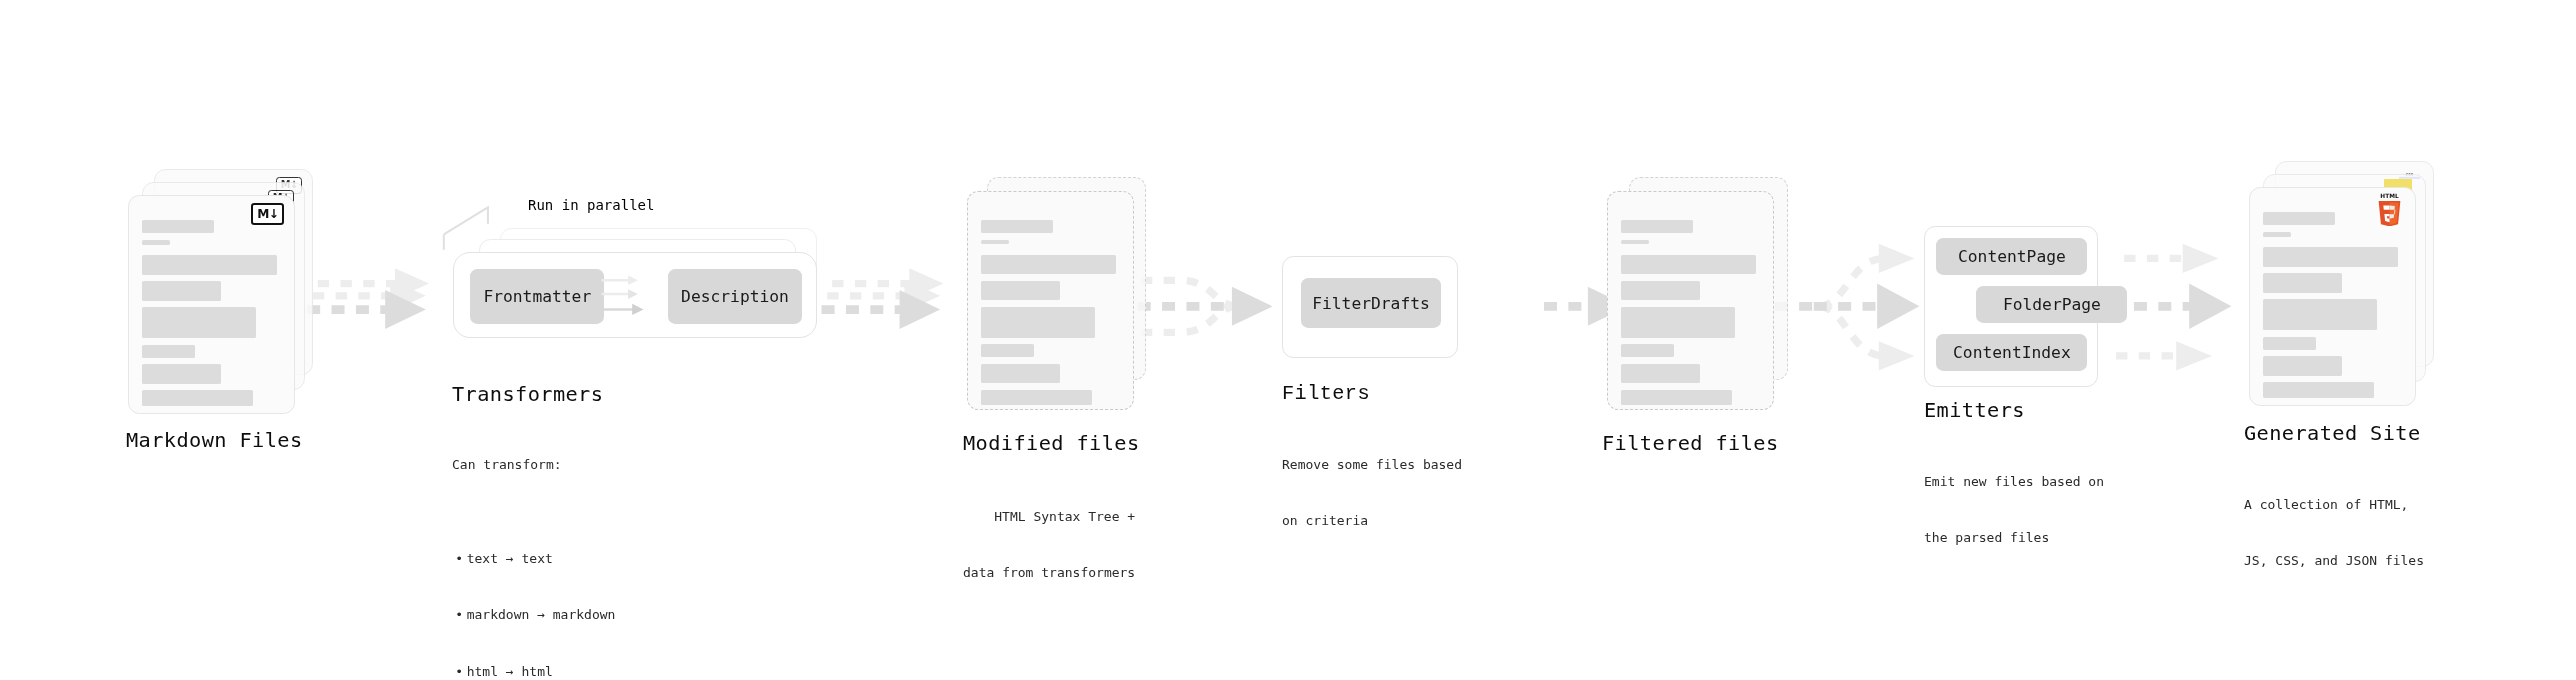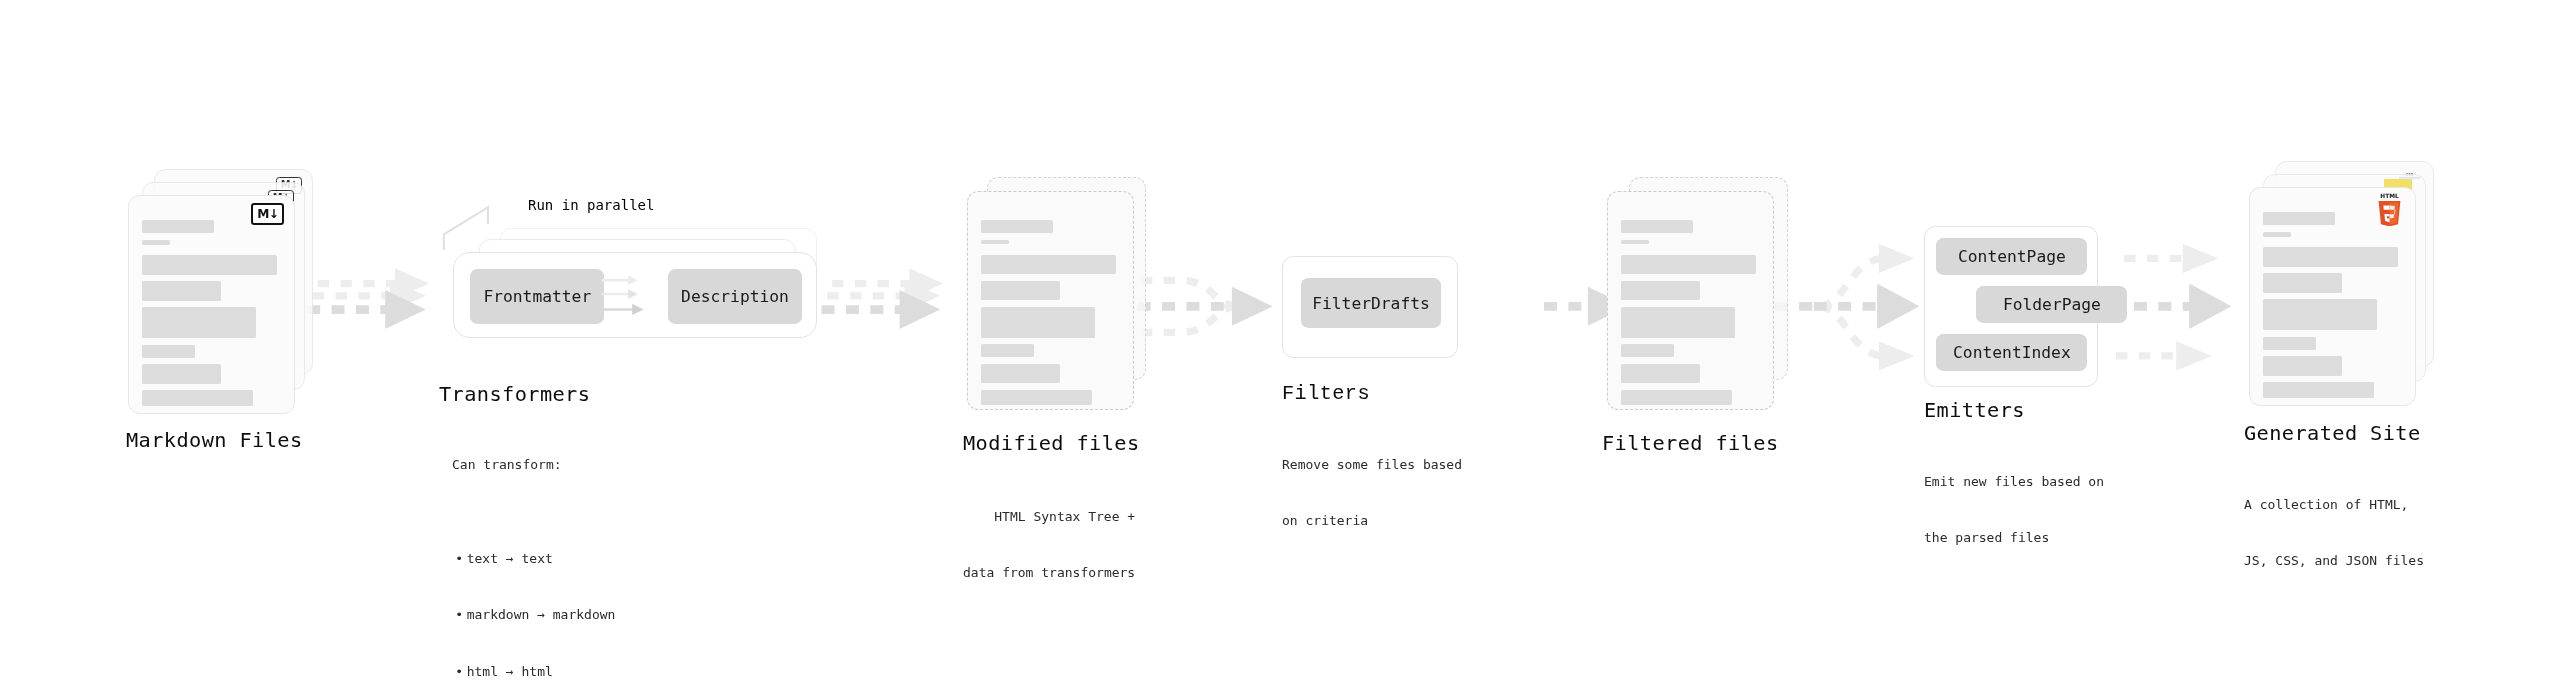--- a/index.html
+++ b/index.html
@@ -222,21 +222,21 @@
           <path d="M 33 19 L 45 25 L 33 31" fill="#ececec" stroke="none"></path>
         <path d="M 0 42 H 40"></path>
           <path d="M 33 36 L 45 42 L 33 48" fill="#e4e4e4" stroke="none"></path>
       </g>
       <g stroke="#d8d8d8" stroke-width="3" fill="none">
         <path d="M 0 61 H 45"></path>
           <path d="M 38 54 L 52 61 L 38 68" fill="#d0d0d0" stroke="none"></path>
       </g>
     </svg>
 
-    <div class="title" style="left:439px;top:382px;">Transformers</div>
+    <div class="title" style="left:452px;top:382px;">Transformers</div>
     <div class="sub" style="left:452px;top:418px;">
       <div>Can transform:</div>
       <ul class="tlist">
         <li>text → text</li>
         <li>markdown → markdown</li>
         <li>html → html</li>
       </ul>
     </div>
   </div>
 

